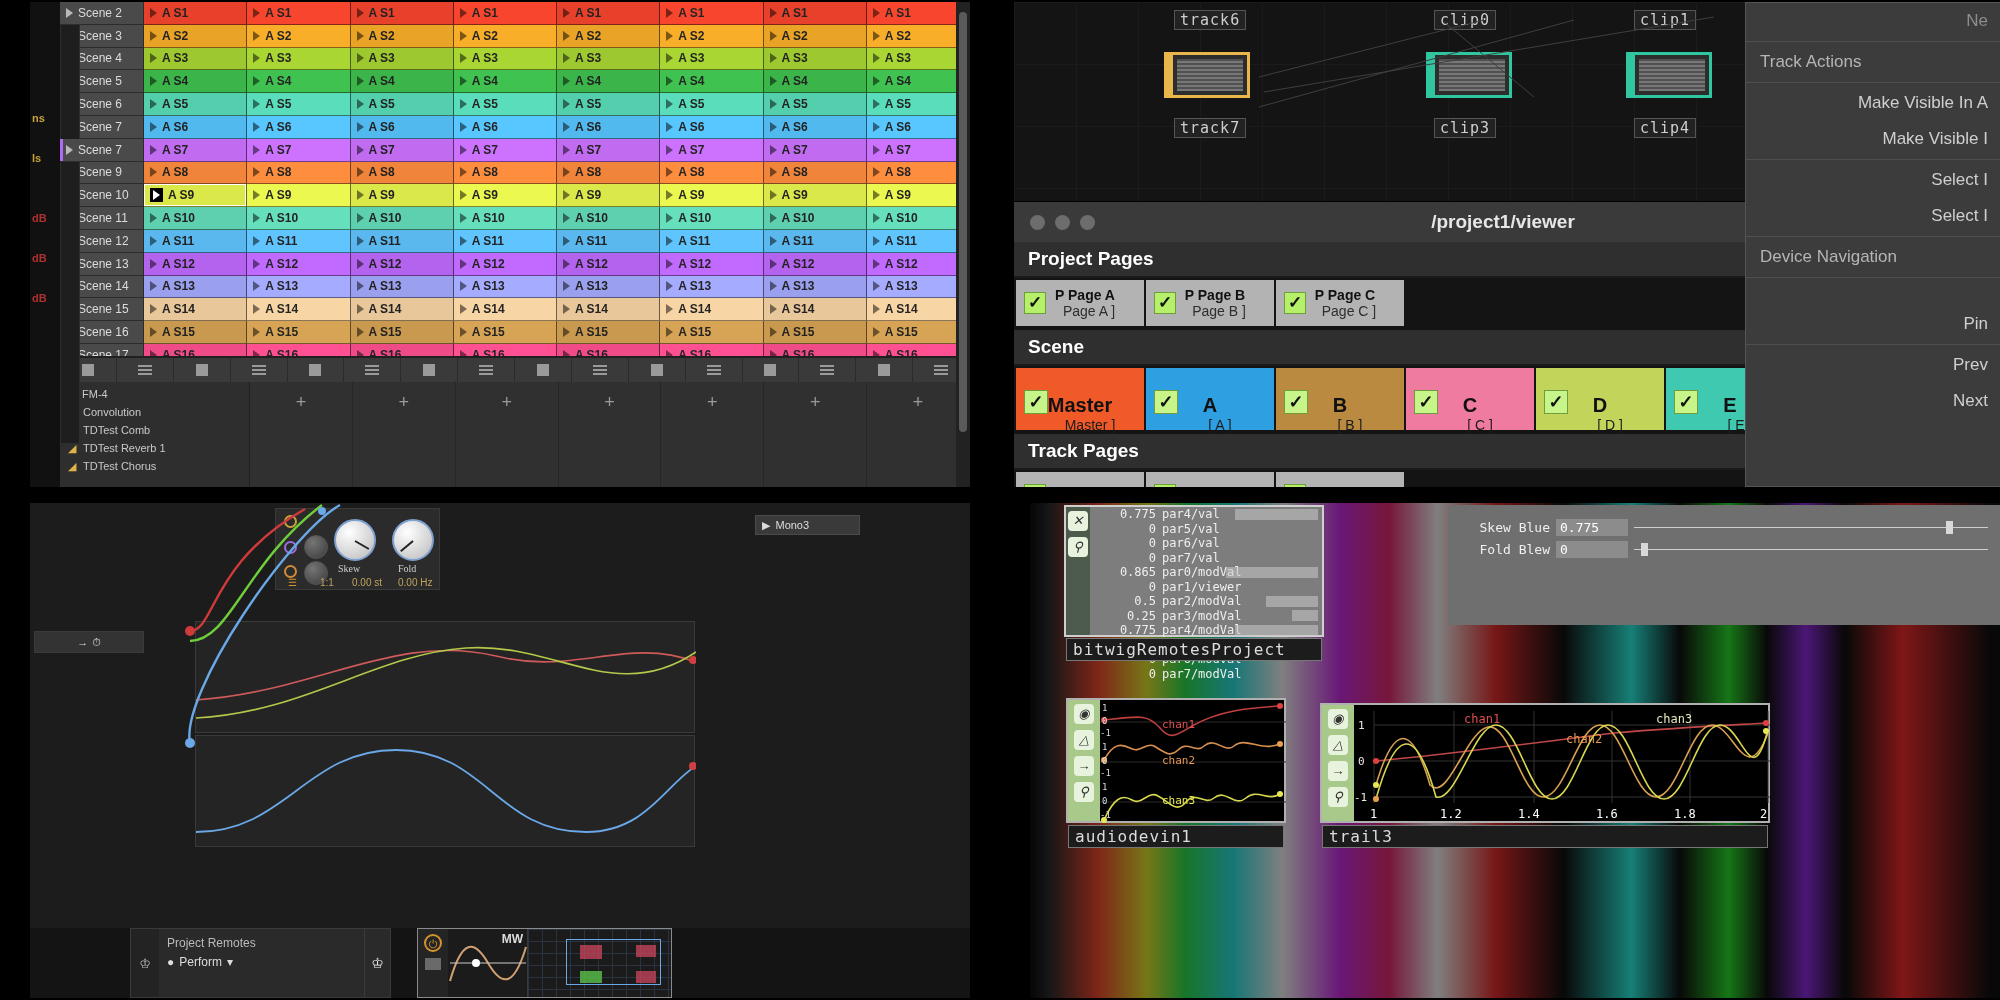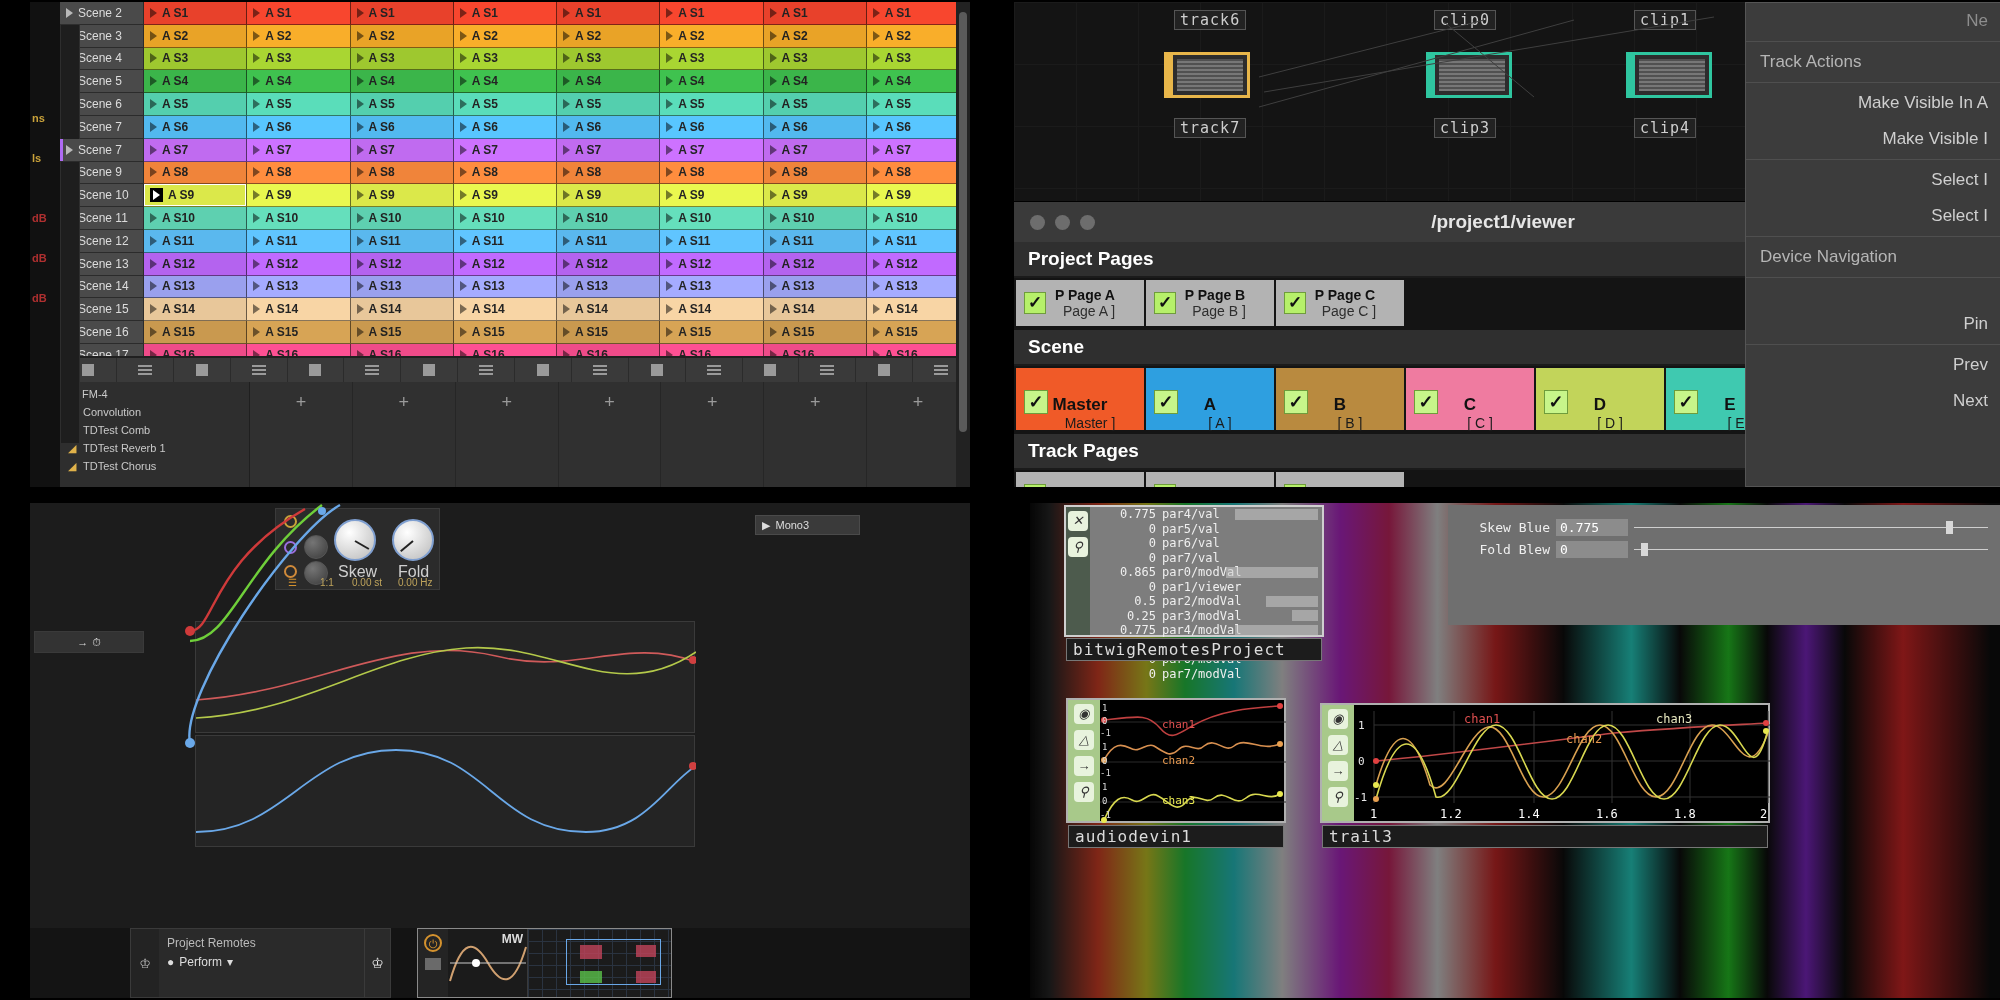--- a/index.html
+++ b/index.html
@@ -93,21 +93,21 @@
       background:#b6f06a; border:1px solid #6f9c3c; color:#111; font-size:17px;
       line-height:20px; text-align:center; font-weight:bold; }
   .pchip .ttl { font-size:14px; font-weight:bold; color:#111; text-align:center;
       padding-left:10px; }
   .pchip .sub { font-size:14px; color:#2e2e2e; text-align:center; padding-left:18px; }
   .trkchip { width:128px; height:62px; position:relative; display:flex;
       flex-direction:column; justify-content:center; }
   .trkchip .ck { position:absolute; left:8px; top:22px; width:24px;height:24px;
       background:#c7f58a; border:1px solid #6f9c3c; color:#111; font-size:18px;
       line-height:22px; text-align:center; font-weight:bold; }
-  .trkchip .ttl { font-size:17px; font-weight:bold; color:#111; text-align:center;
+  .trkchip .ttl { font-size:20px; font-weight:bold; color:#111; text-align:center;
       padding-left:0;margin-top:28px; }
   .trkchip .sub { font-size:14px; color:#1b1b1b; text-align:center; padding-left:20px; }
 
   
   .ctxmenu { position:absolute; left:1745px; top:2px; width:258px; height:485px;
       background:#3c3c3c; border:1px solid #555; overflow:hidden; z-index:40; }
   .ctx-item { color:#cfcfcf; font-size:17px; padding:8px 14px; white-space:nowrap; }
   .ctx-item.right { text-align:right; }
   .ctx-item.head { color:#b5b5b5; }
   .ctx-sep { height:1px; background:#4f4f4f; margin:2px 0; }
@@ -131,21 +131,21 @@
   .scopefoot { position:absolute; left:4px; top:128px; width:110px; height:22px;
       background:#333; border:1px solid #3a3a3a; display:flex; align-items:center;
       justify-content:center; gap:4px; color:#ddd; font-size:11px; }
   .modpanel { position:absolute; left:245px; top:5px; width:165px; height:82px;
       background:#2b2b2b; border:1px solid #3a3a3a; }
   .knob { position:absolute; width:42px;height:42px;border-radius:50%;
       background:radial-gradient(circle at 35% 30%,#fff,#b9b9b9);
       border:2px solid #7f9fd0; }
   .knob .ptr { position:absolute; left:50%; top:50%; width:16px;height:2px;
       background:#222; transform-origin:0 50%; }
-  .knoblabel { position:absolute; font-size:16px; color:#cfcfcf; }
+  .knoblabel { position:absolute; font-size:10px; color:#cfcfcf;font-family:Liberation Serif, serif; }
   .smallknob { position:absolute; width:24px;height:24px;border-radius:50%;
       background:radial-gradient(circle at 35% 30%,#757575,#3a3a3a); border:1px solid #555; }
   .ringdot { position:absolute; width:13px;height:13px;border-radius:50%;
       border:2px solid #c9a23a; }
   .ringdot.v { border-color:#9a6fe0; }
   .ringdot.o { border-color:#d08a3a; }
   .modvals { position:absolute; font-size:10px; color:#bfa45c; }
 
   .curvebox { position:absolute; background:#242424; border:1px solid #3a3a3a; }
   .mono-lbl { position:absolute; right:110px; top:12px; width:105px; height:20px;

